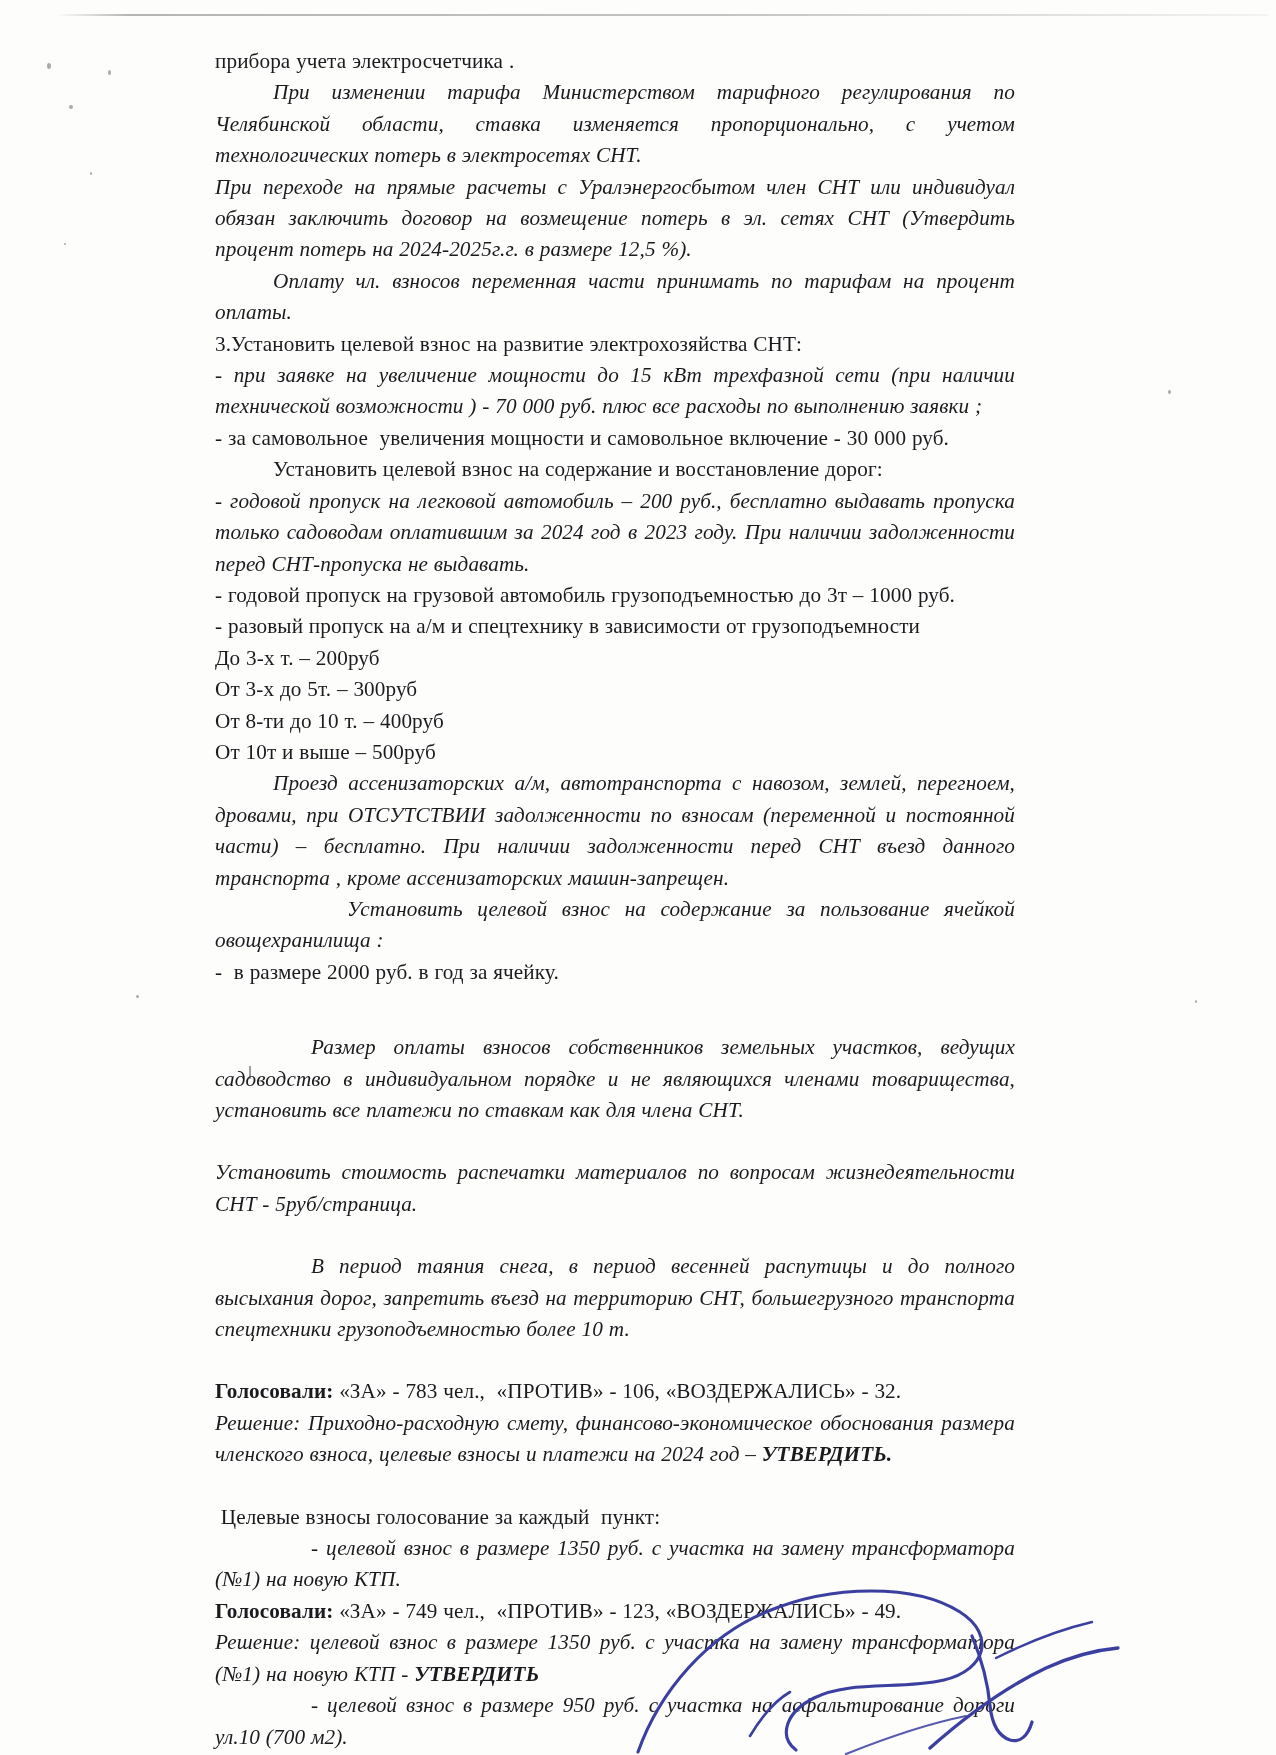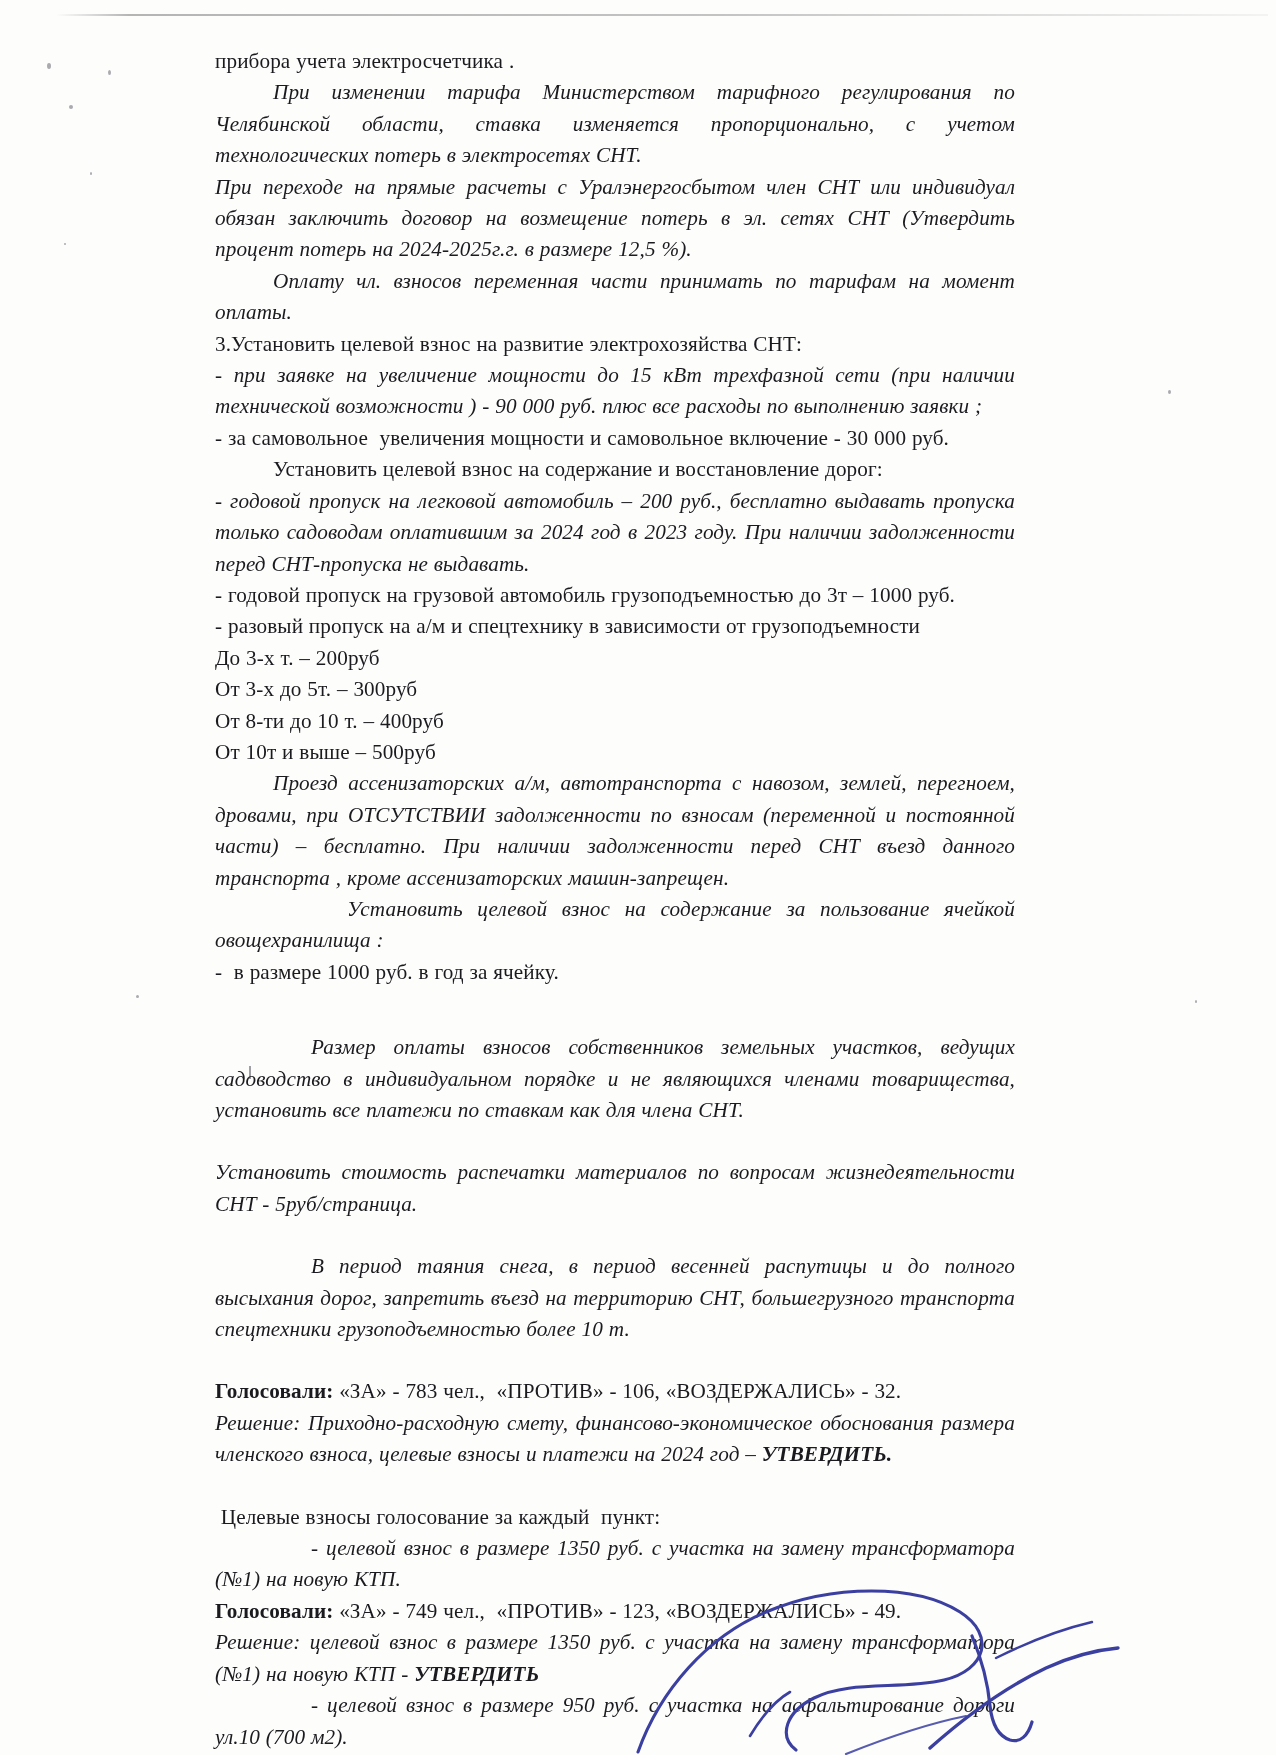--- a/index.html
+++ b/index.html
@@ -106,35 +106,35 @@
   <span class="speck" style="left:64px;  top:243px; width:2px; height:2px;"></span>
   <span class="speck" style="left:136px; top:995px; width:3px; height:3px;"></span>
   <span class="speck" style="left:1168px;top:390px; width:3px; height:4px;"></span>
   <span class="speck" style="left:1195px;top:1000px;width:2px; height:3px;"></span>
   <span class="margin-tick" style="left:249px; top:1066px; width:2px; height:13px;"></span>
 
   <div id="text-body">
       <p class="line">прибора учета электросчетчика .</p>
       <p class="para ind-1">При изменении тарифа Министерством тарифного регулирования по Челябинской области, ставка изменяется пропорционально, с учетом технологических потерь в электросетях СНТ.</p>
       <p class="para">При переходе на прямые расчеты с Уралэнергосбытом член СНТ или индивидуал обязан заключить договор на возмещение потерь в эл. сетях СНТ (Утвердить процент потерь на 2024-2025г.г.  в размере 12,5 %).</p>
-      <p class="para ind-1">Оплату чл. взносов переменная части принимать по тарифам на момент оплаты.</p>
+      <p class="para ind-1">Оплату чл. взносов переменная части принимать по тарифам на процент оплаты.</p>
       <p class="line">3.Установить целевой взнос на развитие электрохозяйства СНТ:</p>
-      <p class="para">- при заявке на увеличение мощности до 15 кВт трехфазной сети (при наличии технической возможности )  -   90 000 руб. плюс все расходы по выполнению заявки ;</p>
+      <p class="para">- при заявке на увеличение мощности до 15 кВт трехфазной сети (при наличии технической возможности )  -   70 000 руб. плюс все расходы по выполнению заявки ;</p>
       <p class="line">- за самовольное  увеличения мощности и самовольное включение - 30 000 руб.</p>
       <p class="line ind-1">Установить целевой взнос на содержание и восстановление дорог:</p>
       <p class="para">- годовой пропуск на легковой автомобиль – 200 руб., бесплатно выдавать пропуска только садоводам оплатившим за 2024 год в 2023 году. При наличии задолженности перед СНТ-пропуска не выдавать.</p>
       <p class="line">- годовой пропуск на грузовой автомобиль грузоподъемностью до 3т – 1000 руб.</p>
       <p class="line">- разовый пропуск на а/м и спецтехнику в зависимости от грузоподъемности</p>
       <p class="line">До 3-х т. – 200руб</p>
       <p class="line">От 3-х до 5т. – 300руб</p>
       <p class="line">От 8-ти до 10 т. – 400руб</p>
       <p class="line">От 10т и выше – 500руб</p>
       <p class="para ind-1">Проезд ассенизаторских а/м, автотранспорта с навозом, землей, перегноем, дровами, при    ОТСУТСТВИИ    задолженности по взносам (переменной и постоянной части) – бесплатно. При наличии задолженности перед СНТ въезд данного транспорта , кроме ассенизаторских машин-запрещен.</p>
       <p class="para ind-3">Установить целевой взнос на содержание  за пользование ячейкой овощехранилища :</p>
-      <p class="line">-  в размере 1000 руб. в год за ячейку.</p>
+      <p class="line">-  в размере 2000 руб. в год за ячейку.</p>
       <div class="gap-lg"></div>
       <p class="para ind-2">Размер оплаты взносов собственников земельных участков, ведущих садоводство в индивидуальном порядке и не являющихся членами товарищества, установить все платежи по ставкам как для члена СНТ.</p>
       <div class="gap-md"></div>
       <p class="para">Установить стоимость распечатки материалов  по вопросам жизнедеятельности СНТ - 5руб/страница.</p>
       <div class="gap-md"></div>
       <p class="para ind-2">В период таяния снега, в период весенней распутицы и до полного высыхания дорог, запретить въезд на территорию СНТ, большегрузного транспорта спецтехники грузоподъемностью более 10 т.</p>
       <div class="gap-md"></div>
       <p class="line"><span class="b">Голосовали:</span><span> «ЗА» - 783 чел.,  «ПРОТИВ» - 106, «ВОЗДЕРЖАЛИСЬ» - 32.</span></p>
       <p class="para"><span>Решение: Приходно-расходную смету, финансово-экономическое обоснования размера членского взноса, целевые взносы и платежи на 2024 год – </span><span class="b">УТВЕРДИТЬ.</span></p>
       <div class="gap-md"></div>

